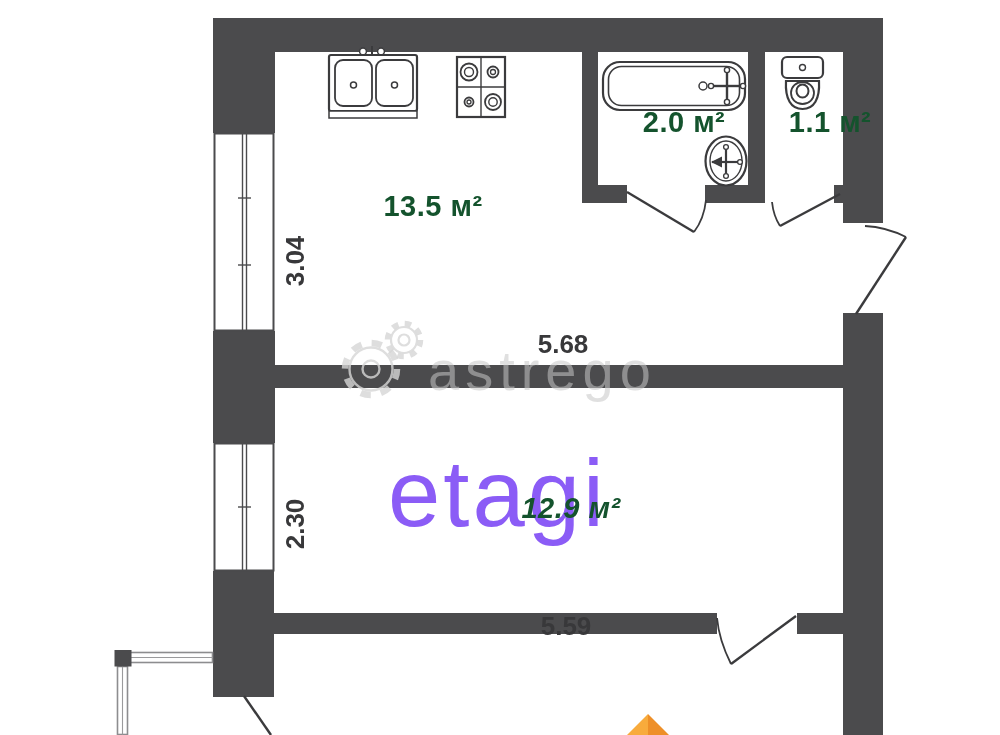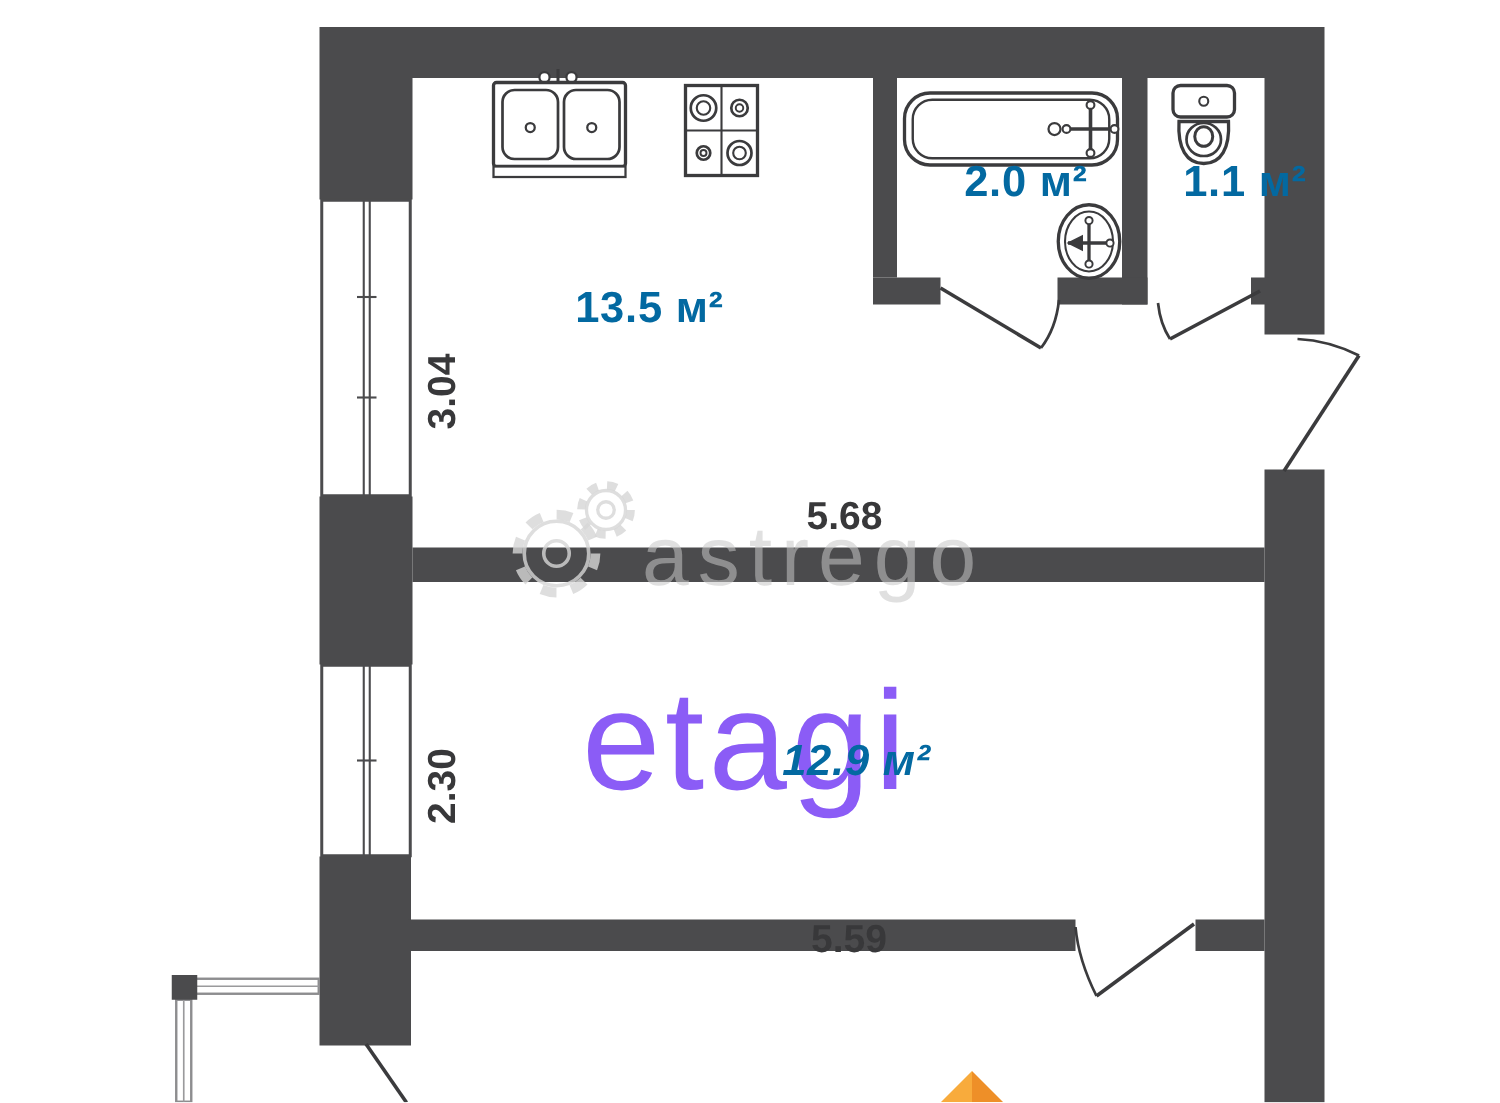--- a/index.html
+++ b/index.html
@@ -4,21 +4,21 @@
 <style>
   html,body{margin:0;padding:0;background:#ffffff;}
   .plan{
     position:relative;width:1000px;height:735px;background:#ffffff;
     overflow:hidden;font-family:"Liberation Sans",sans-serif;
   }
   .wall{position:absolute;background:#4b4b4d;}
   .svg-layer{position:absolute;left:0;top:0;width:1000px;height:735px;}
   .area-label{
     position:absolute;transform:translate(-50%,-50%);
-    font-size:29px;font-weight:bold;color:#0369a1;white-space:nowrap;
+    font-size:29px;font-weight:bold;color:#14532d;white-space:nowrap;
     letter-spacing:0.5px;
   }
   .dim-label{
     position:absolute;transform:translate(-50%,-50%);
     font-size:26px;font-weight:bold;color:#38383a;white-space:nowrap;
   }
   .dim-label.vertical{transform:translate(-50%,-50%) rotate(-90deg);}
   .wm-astrego{
     position:absolute;left:428px;top:338px;
     font-size:56px;font-weight:normal;letter-spacing:6px;

